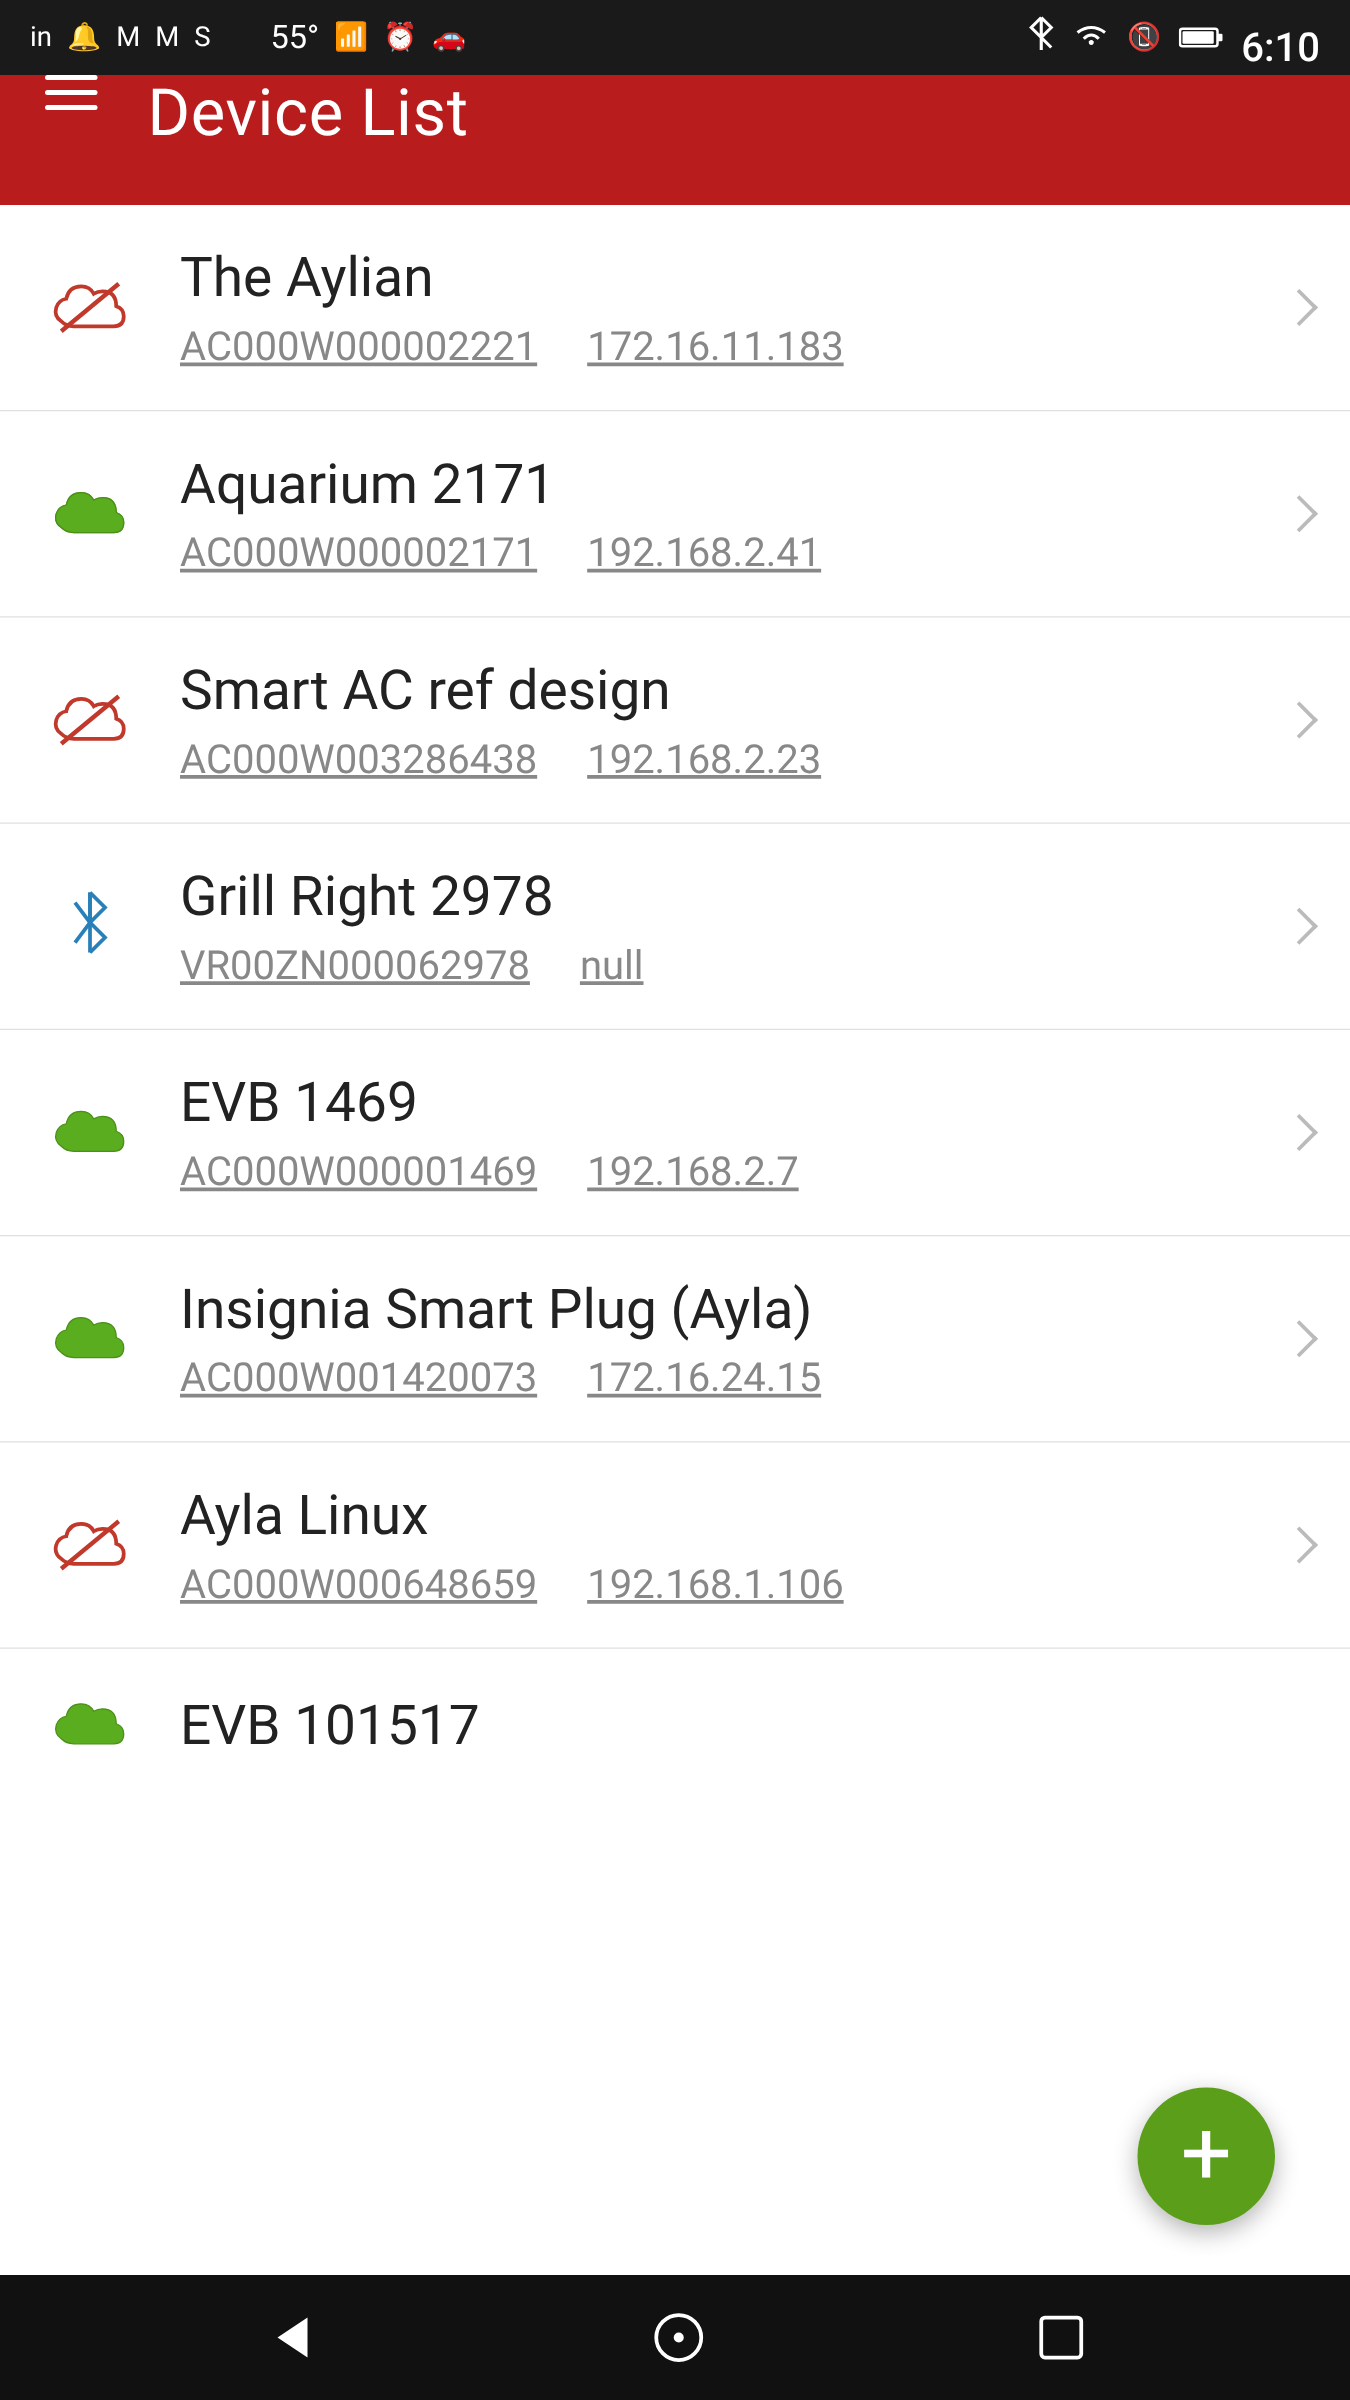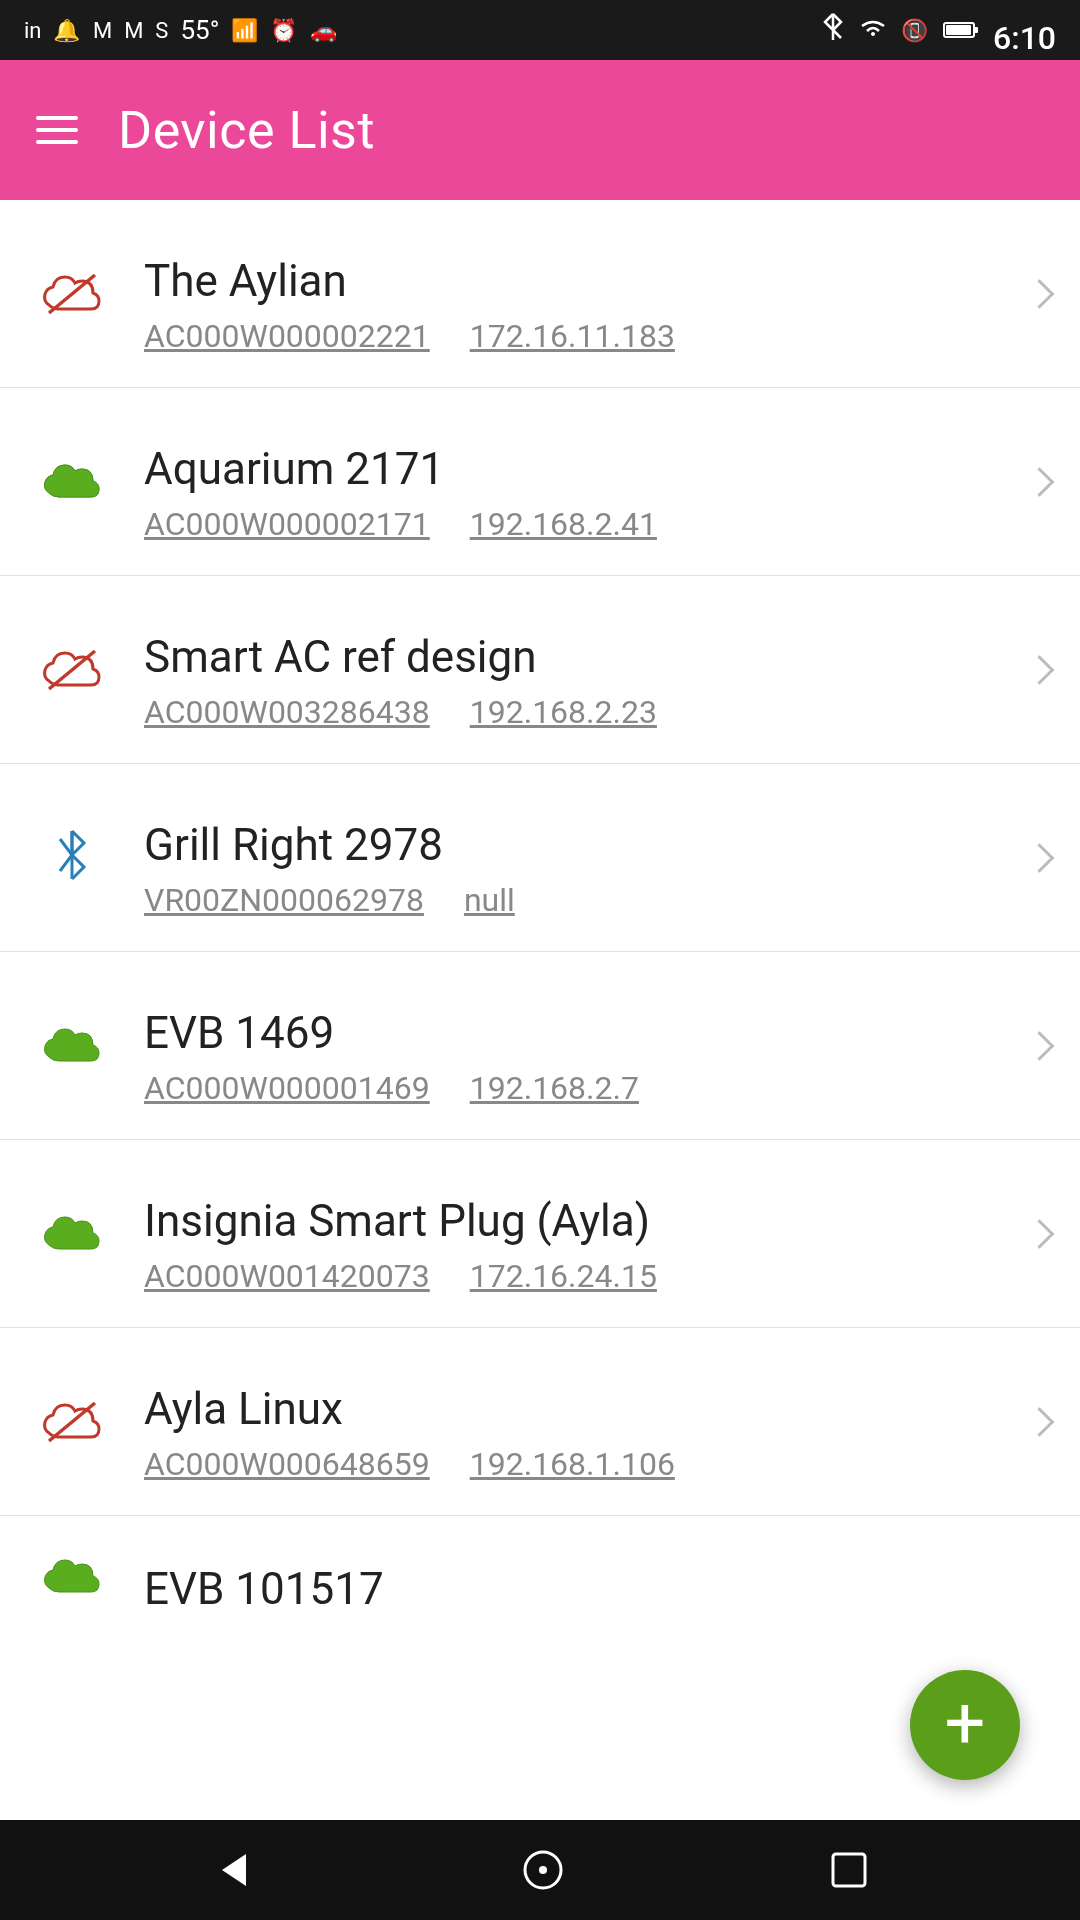--- a/index.html
+++ b/index.html
@@ -36,24 +36,24 @@
       font-size: 28px;
     }
     .status-time {
       font-size: 32px;
       font-weight: 500;
       margin-top: 16px;
     }
 
     
     .app-bar {
-      background: #ec4899;
-      height: 140px;
-      display: flex;
-      align-items: center;
+      background: #b91c1c;
+      height: 104px;
+      display: flex;
+      align-items: flex-start;
       padding: 0 36px;
       gap: 40px;
     }
     .hamburger-icon {
       display: flex;
       flex-direction: column;
       gap: 8px;
       cursor: pointer;
     }
     .hamburger-icon span {
@@ -104,21 +104,20 @@
       justify-content: center;
       margin-right: 36px;
       flex-shrink: 0;
     }
 
     .device-info {
       flex: 1;
       display: flex;
       flex-direction: column;
       gap: 10px;
-      margin-top: 23px;
     }
     .device-name {
       font-size: 44px;
       color: #222;
       font-weight: 400;
     }
     .device-meta {
       font-size: 32px;
       color: #888;
       display: flex;
@@ -182,21 +181,21 @@
 <body>
 
 <div class="status-bar">
   <div class="status-bar-left">
 
     <span style="font-size:22px;">in</span>
     <span style="font-size:22px;">🔔</span>
     <span style="font-size:22px;">M</span>
     <span style="font-size:22px;">M</span>
     <span style="font-size:22px;">S</span>
-    <span style="font-size:26px;">55°</span>
+    <span style="font-size:26px;margin-left:36px;">55°</span>
     <span style="font-size:22px;">📶</span>
     <span style="font-size:22px;">⏰</span>
     <span style="font-size:22px;">🚗</span>
   </div>
   <div class="status-bar-right">
     <span>
       <svg width="22" height="30" viewBox="0 0 22 30" fill="none">
         <path d="M11 2 L11 28 M11 2 L19 10 L11 18 M11 18 L19 26 M11 2 L3 10 L11 18" stroke="white" stroke-width="2.5" fill="none"></path>
       </svg>
     </span>

